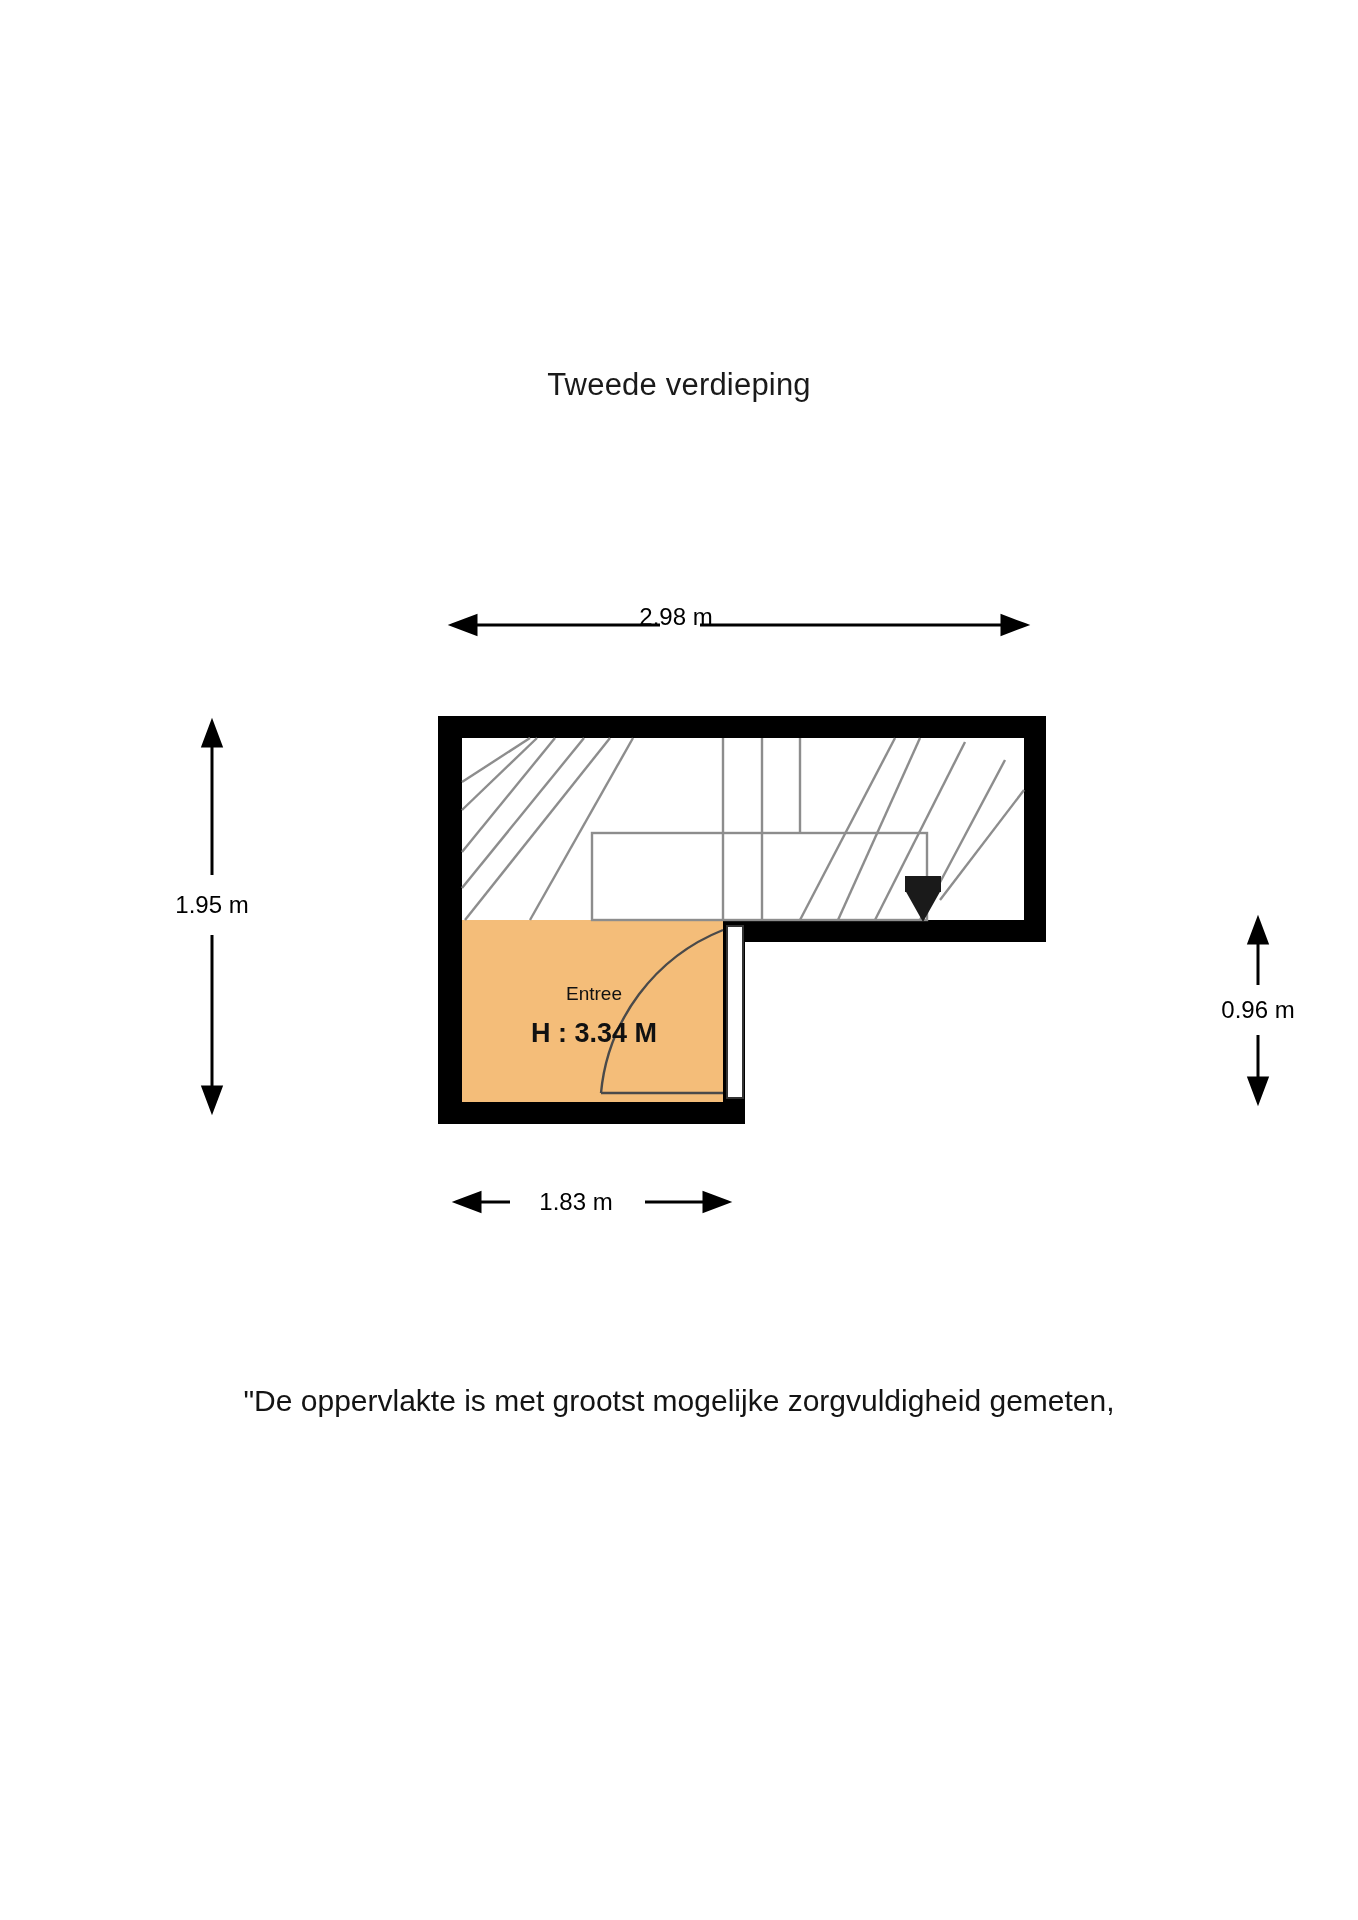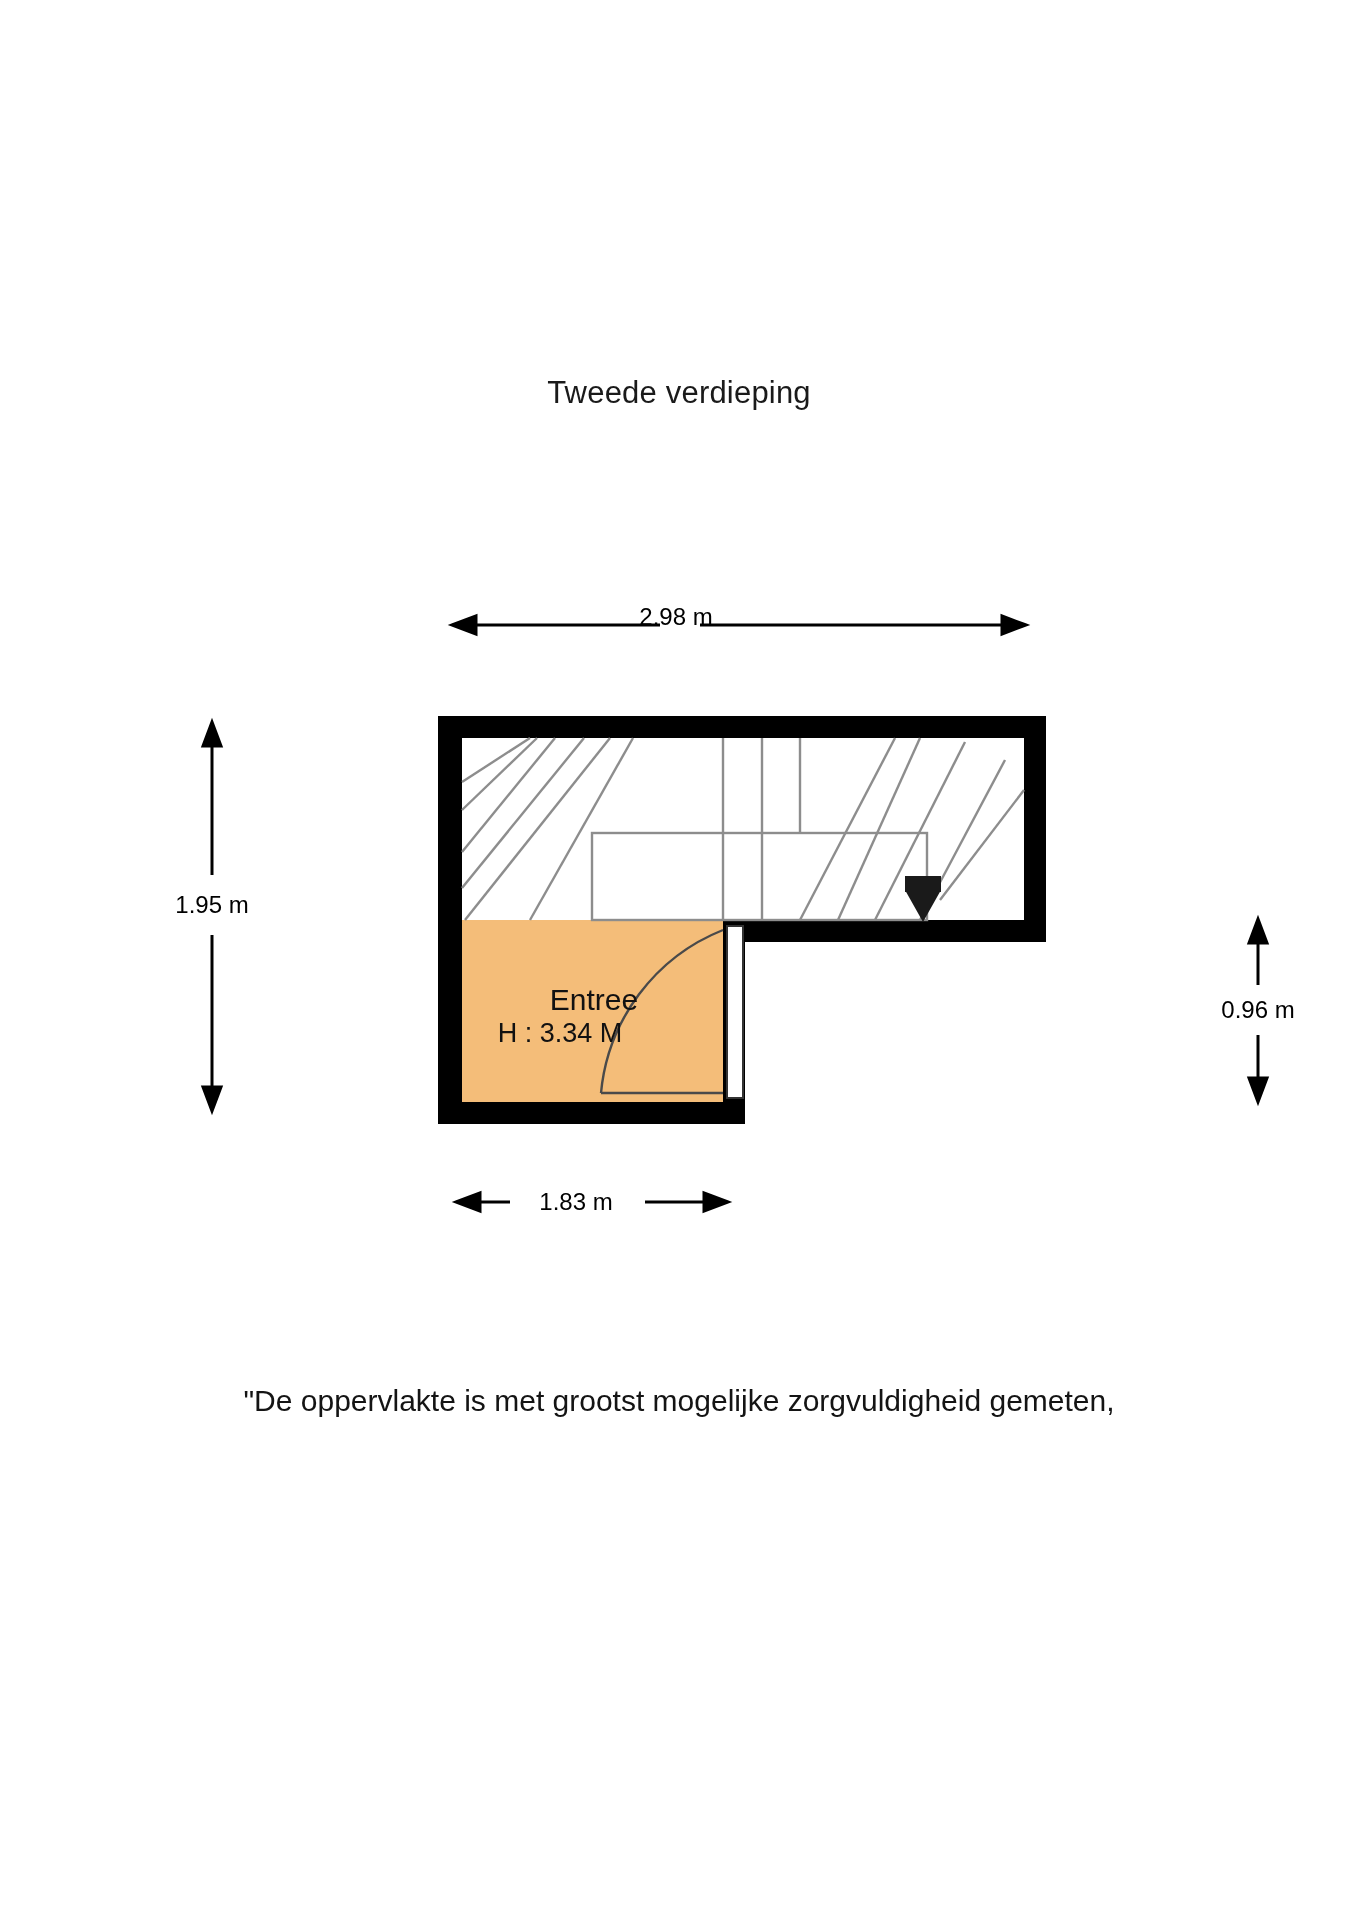--- a/index.html
+++ b/index.html
@@ -15,21 +15,21 @@
     color: #000000;
     overflow: hidden;
   }
   .page {
     position: absolute;
     inset: 0;
   }
   #floorplan-title {
     position: absolute;
     left: 0;
-    top: 375px;
+    top: 367px;
     width: 1358px;
     text-align: center;
     font-size: 31px;
     color: #1a1a1a;
     letter-spacing: 0.2px;
   }
   #plan-svg-wrap {
     position: absolute;
     left: 0;
     top: 0;
@@ -45,33 +45,34 @@
   #dim-top-label  { left: 676px; top: 603px; transform: translateX(-50%); }
   #dim-left-label { left: 212px; top: 905px; transform: translate(-50%, -50%); }
   #dim-right-label{ left: 1258px; top: 1010px; transform: translate(-50%, -50%); }
   #dim-bottom-label { left: 576px; top: 1188px; transform: translateX(-50%); }
 
   #room-entree-name {
     position: absolute;
     left: 594px;
     top: 983px;
     transform: translateX(-50%);
-    font-size: 30px;
+    font-size: 19px;
     color: #111111;
     white-space: nowrap;
     text-align: right;
   }
   #room-entree-height {
     position: absolute;
-    left: 560px;
+    left: 594px;
     top: 1018px;
     transform: translateX(-50%);
     font-size: 27px;
     color: #111111;
     white-space: nowrap;
+    font-weight: bold;
   }
   #disclaimer {
     position: absolute;
     left: 0;
     top: 1380px;
     width: 1358px;
     text-align: center;
     font-size: 30px;
     line-height: 41px;
     color: #141414;

